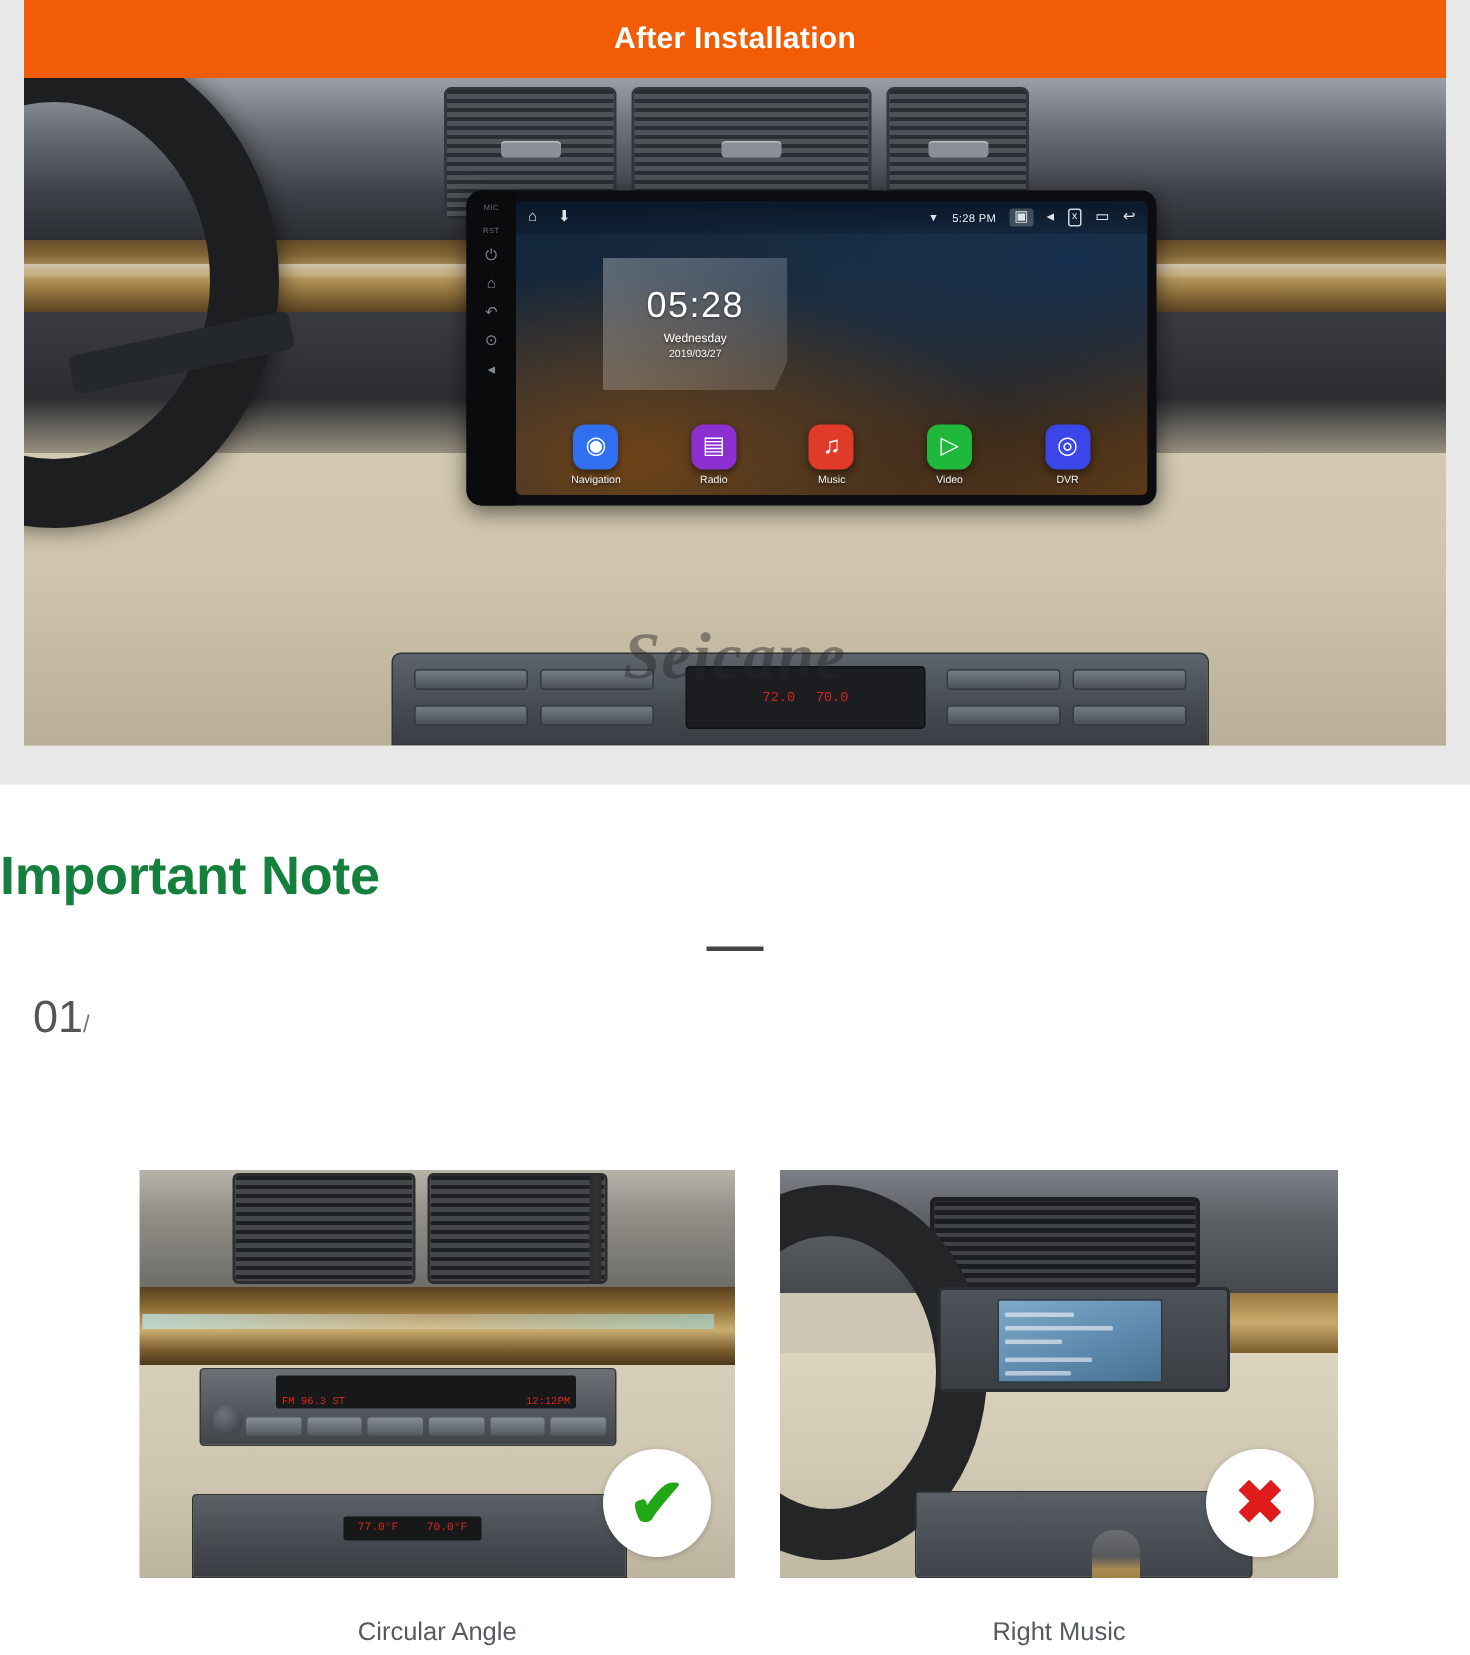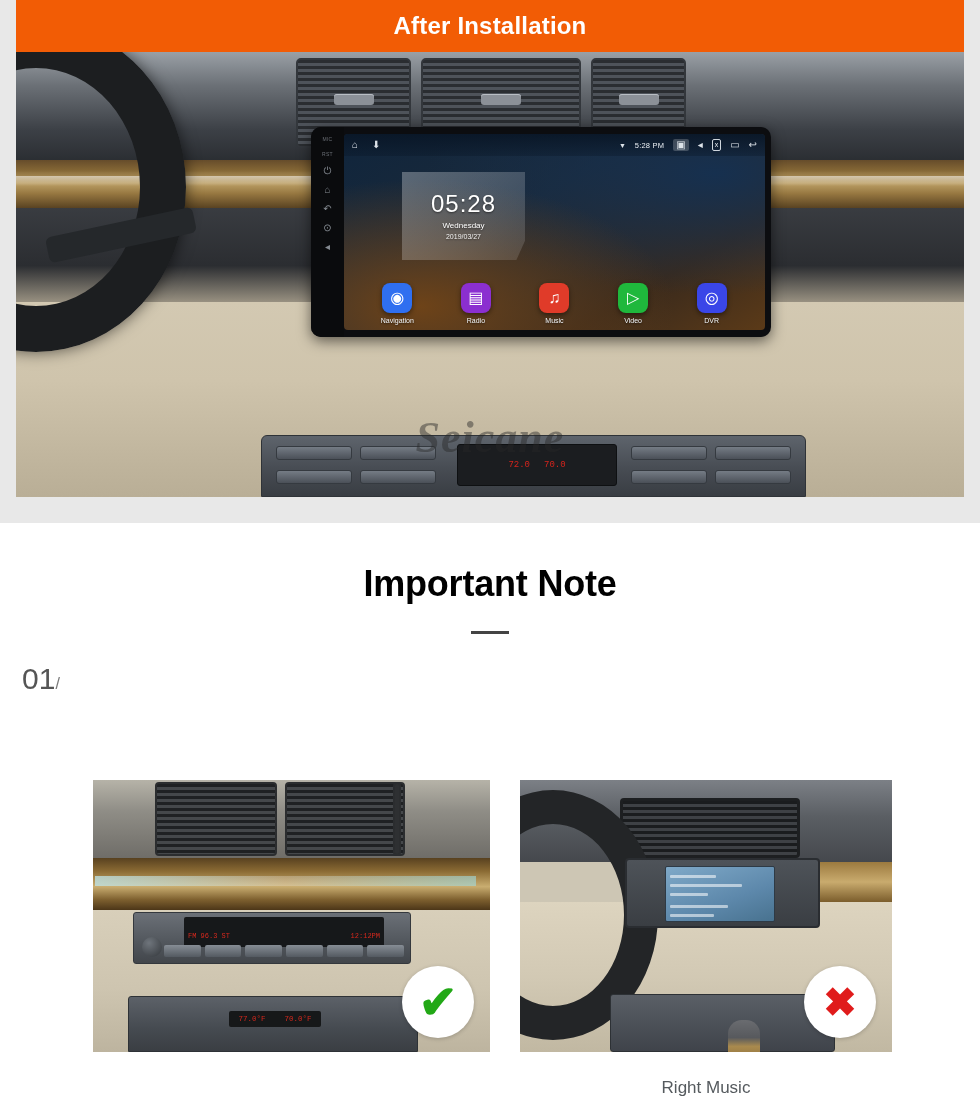--- a/index.html
+++ b/index.html
@@ -15,21 +15,21 @@
   .hero-wrap {
     position: absolute; left: 0; top: 0; width: 980px; height: 523px;
     background: #e8e8e8;
   }
   .banner {
     position: absolute; left: 16px; top: 0; width: 948px; height: 52px;
     background: #f25c05;
     display: flex; align-items: center; justify-content: center;
   }
   .banner-title {
-    color: #ffffff; font-size: 24px; font-weight: 700; letter-spacing: .2px;
+    color: #ffffff; font-size: 20px; font-weight: 700; letter-spacing: .2px;
   }
 
   
   .photo {
     position: absolute; left: 16px; top: 52px; width: 948px; height: 445px;
     overflow: hidden;
     background: linear-gradient(180deg,#8d9197 0%,#5d6168 18%,#3a3d42 34%,#2b2d31 48%,#cbbfa6 60%,#d8cdb5 74%,#bfb49c 100%);
   }
   
   .dash-top {
@@ -178,21 +178,21 @@
   .watermark {
     position:absolute; left:0; top:360px; width:100%;
     text-align:center; color:rgba(40,40,40,.45);
     font-family:"Liberation Serif", serif; font-size:44px; font-style:italic; font-weight:700;
     letter-spacing:1px;
   }
 
   
   .note { position:absolute; left:0; top:523px; width:980px; }
   .note-title {
-    text-align:center; color:#000000; font-size:36px; font-weight:700;
+    color:#15803d; font-size:36px; font-weight:700;
     margin-top:40px; letter-spacing:-.2px;
   }
   .note-rule {
     width:38px; height:3px; background:#444; margin:26px auto 0;
   }
   .num {
     margin:30px 0 1px 22px; color:#555; font-size:30px; font-weight:300; line-height:1;
   }
   .num-slash { font-size:16px; color:#777; }
   .note-body {
@@ -232,21 +232,21 @@
   .l-woodgloss { position:absolute; left:2px; top:96px; width:96%; height:10px;
     background:linear-gradient(90deg, rgba(190,230,235,.75), rgba(255,255,255,.25), rgba(160,220,225,.6)); }
   .l-beige { position:absolute; left:0; top:130px; width:100%; height:142px;
     background:linear-gradient(180deg,#d8cfba 0%,#cec5b0 55%,#bdb49f 100%); }
   .l-radio { position:absolute; left:40px; top:132px; width:278px; height:52px;
     background:linear-gradient(180deg,#6b7077 0%,#51565c 60%,#42464b 100%);
     border:1px solid #34383d; border-radius:3px; }
   .l-rdisp { position:absolute; left:50px; top:4px; width:200px; height:22px;
     background:#16181a; border-radius:2px; color:#d5281d;
     font-family:"Liberation Mono", monospace; font-size:7px;
-    display:flex; align-items:flex-start; justify-content:space-between; padding:15px 4px; }
+    display:flex; align-items:flex-end; justify-content:space-between; padding:0 4px; }
   .l-rbtns { position:absolute; left:30px; top:32px; width:240px; height:12px;
     display:flex; gap:4px; }
   .l-rbtn { flex:1; background:linear-gradient(180deg,#868d95,#545a61); border-radius:2px; }
   .l-knob { position:absolute; left:8px; top:24px; width:20px; height:20px; border-radius:50%;
     background:radial-gradient(circle at 35% 30%,#6f757c,#33373b); }
   .l-clim { position:absolute; left:35px; top:216px; width:290px; height:56px;
     background:linear-gradient(180deg,#5c6168 0%,#454a50 60%,#3a3e43 100%);
     border:1px solid #2e3236; border-radius:3px 3px 0 0; }
   .l-cdisp { position:absolute; left:100px; top:14px; width:92px; height:16px;
     background:#161819; border-radius:2px; color:#d5281d;
@@ -436,20 +436,21 @@
           <div class="l-cdisp">
             <span>77.0°F</span>
             <span>70.0°F</span>
           </div>
         </div>
 
         <div class="badge">
           <span class="tick">✔</span>
         </div>
       </div>
+      <div class="caption">Circular Angle</div>
     </div>
 
     <div class="card right">
       <div class="photo2">
         <div class="r-dashtop"></div>
         <div class="r-vent"></div>
         <div class="r-wood"></div>
         <div class="r-beige"></div>
         <div class="r-wheel"></div>
 

